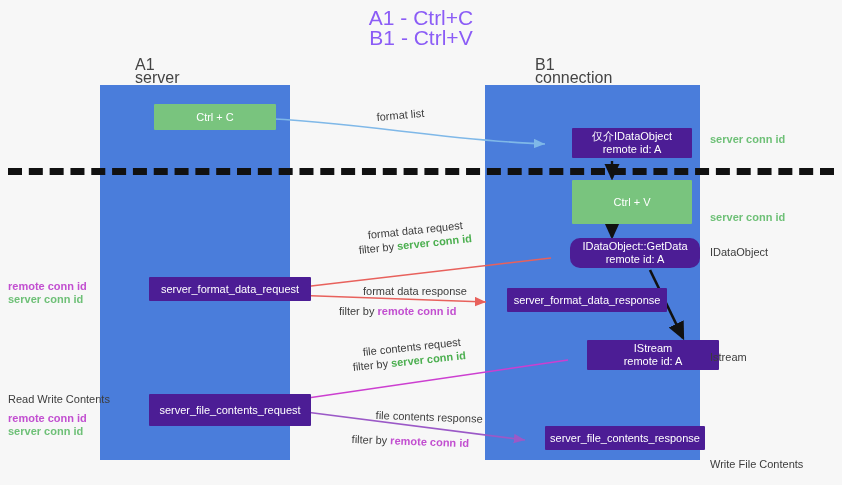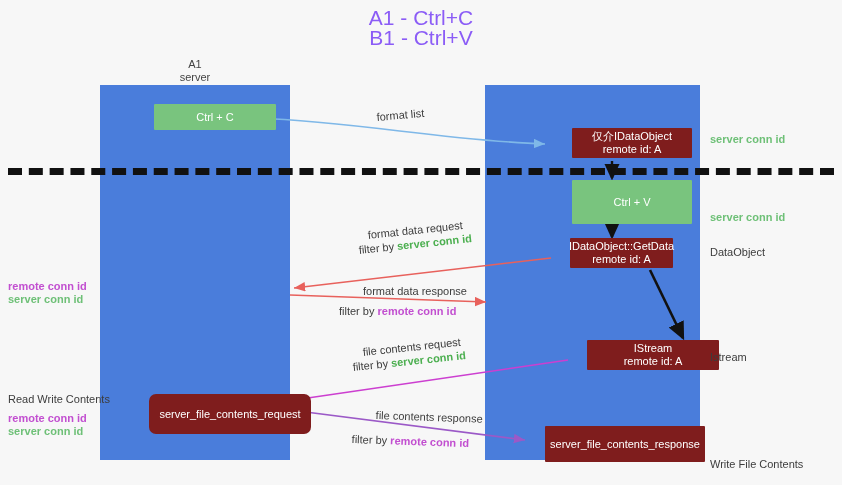--- a/index.html
+++ b/index.html
@@ -16,32 +16,32 @@
 
   .title{
     position:absolute;left:0;top:8px;width:842px;text-align:center;
     font-size:21px;line-height:20px;color:#8b5cf6;
   }
 
   .lane{
     position:absolute;background:#4a7ddb;
   }
   .lane-head{
-    position:absolute;text-align:center;font-size:11px;line-height:13px;color:#444;
+    position:absolute;font-size:16px;line-height:13px;color:#444;
   }
 
   .box{
     position:absolute;box-sizing:border-box;
     display:flex;flex-direction:column;align-items:center;justify-content:center;
     text-align:center;font-size:11px;line-height:13px;color:#ffffff;
     border-radius:1px;
     margin-left:20px;
   }
   .box.green{background:#79c47e;}
-  .box.orange{background:#7f1d1d;}
+  .box.orange{background:#4c1d95;}
 
   .edge-label{
     position:absolute;font-size:11px;line-height:14px;color:#3c3c3c;white-space:nowrap;
   }
   .edge-label.rot{transform-origin:left top;}
   .edge-label .green{color:#4caf50;font-weight:bold;}
   .edge-label .purple{color:#c24fd0;font-weight:bold;}
 
   .side-label{
     position:absolute;font-size:11px;line-height:14px;white-space:nowrap;color:#3c3c3c;
@@ -61,20 +61,24 @@
 <div id="stage">
 
   <div class="title">
     <div>A1 - Ctrl+C</div>
     <div>B1 - Ctrl+V</div>
   </div>
 
   <div class="lane-head" style="left:135px;top:58px;width:120px;">
     <div>A1</div>
     <div>server</div>
+  </div>
+  <div class="lane-head" style="left:535px;top:58px;width:130px;">
+    <div>B1</div>
+    <div>connection</div>
   </div>
 
   <div class="lane" style="left:100px;top:85px;width:190px;height:375px;"></div>
   <div class="lane" style="left:485px;top:85px;width:215px;height:375px;"></div>
 
   <svg id="wires" viewBox="0 0 842 485">
     <defs>
       <marker id="ar-blue" markerWidth="8" markerHeight="8" refX="7" refY="3" orient="auto">
         <path d="M0,0 L7,3 L0,6 z" fill="#7fb8e8"></path>
       </marker>
@@ -117,37 +121,43 @@
 
   <div class="box orange" style="left:552px;top:128px;width:120px;height:30px;">
     <span>仅介IDataObject</span>
     <span>remote id: A</span>
   </div>
 
   <div class="box green" style="left:552px;top:180px;width:120px;height:44px;">
     <span>Ctrl + V</span>
   </div>
 
-  <div class="box orange" style="left:550px;top:238px;width:103px;height:30px;">
+  <div class="box orange" style="left:550px;top:238px;width:130px;height:30px;border-radius:10px;">
     <span>IDataObject::GetData</span>
     <span>remote id: A</span>
   </div>
 
   <div class="box orange" style="left:567px;top:340px;width:132px;height:30px;">
     <span>IStream</span>
     <span>remote id: A</span>
   </div>
 
-
-
-  <div class="box orange" style="left:129px;top:394px;width:162px;height:40px;border-radius:7px;">
+  <div class="box orange" style="left:129px;top:277px;width:162px;height:24px;">
+    <span>server_format_data_request</span>
+  </div>
+
+  <div class="box orange" style="left:487px;top:288px;width:160px;height:24px;">
+    <span>server_format_data_response</span>
+  </div>
+
+  <div class="box orange" style="left:129px;top:394px;width:162px;height:32px;">
     <span>server_file_contents_request</span>
   </div>
 
-  <div class="box orange" style="left:525px;top:426px;width:160px;height:36px;">
+  <div class="box orange" style="left:525px;top:426px;width:160px;height:24px;">
     <span>server_file_contents_response</span>
   </div>
 
   <div class="edge-label rot" style="left:376px;top:110px;transform:rotate(-5deg);">
     <span>format list</span>
   </div>
 
   <div class="edge-label rot" style="left:367px;top:228px;transform:rotate(-6deg);">
     <span>format data request</span>
   </div>
@@ -171,21 +181,21 @@
 
   <div class="edge-label rot" style="left:376px;top:408px;transform:rotate(2deg);">
     <span>file contents response</span>
   </div>
   <div class="edge-label rot" style="left:352px;top:432px;transform:rotate(2deg);">
     <span>filter by </span><span class="purple">remote conn id</span>
   </div>
 
   <div class="side-label green" style="left:710px;top:132px;">server conn id</div>
   <div class="side-label green" style="left:710px;top:210px;">server conn id</div>
-  <div class="side-label plain" style="left:710px;top:245px;">DataObject</div>
+  <div class="side-label plain" style="left:710px;top:245px;">IDataObject</div>
   <div class="side-label plain" style="left:710px;top:350px;">Istream</div>
   <div class="side-label plain" style="left:710px;top:457px;">Write File Contents</div>
 
   <div class="side-label purple" style="left:8px;top:279px;">remote conn id</div>
   <div class="side-label green" style="left:8px;top:292px;">server conn id</div>
 
   <div class="side-label plain" style="left:8px;top:392px;">Read Write Contents</div>
   <div class="side-label purple" style="left:8px;top:411px;">remote conn id</div>
   <div class="side-label green" style="left:8px;top:424px;">server conn id</div>
 

